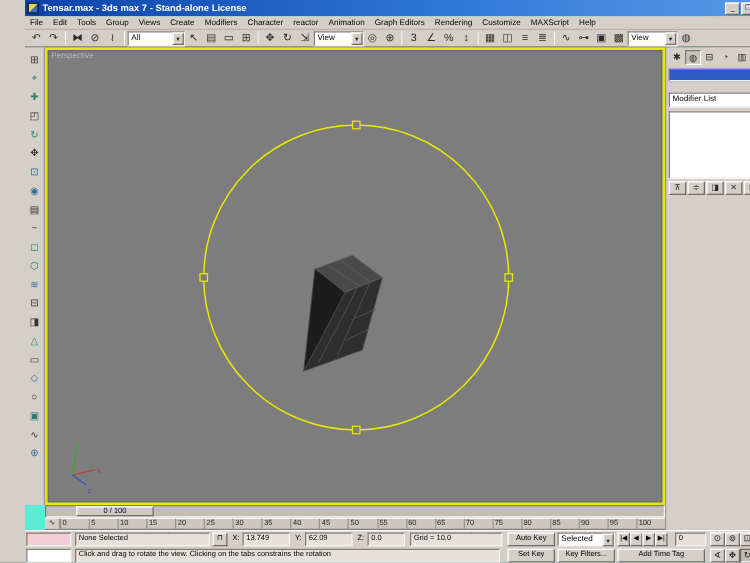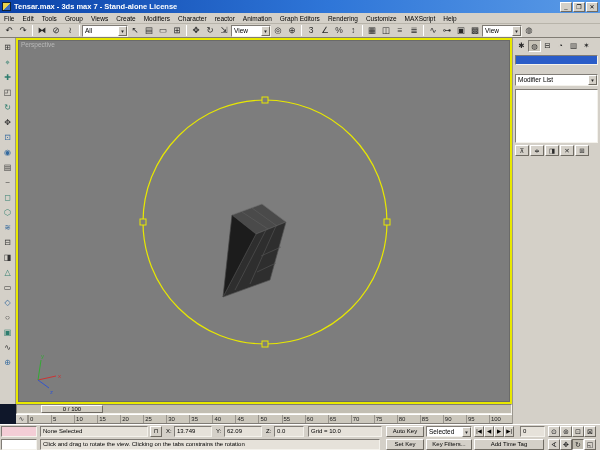--- a/index.html
+++ b/index.html
@@ -1,18 +1,18 @@
 <!DOCTYPE html>
 <html><head>
 <meta charset="utf-8">
 <style>
   * { margin:0; padding:0; box-sizing:border-box; }
   html,body { width:600px; height:450px; }
   body { font-family:"Liberation Sans", sans-serif; background:#d4d0c8; overflow:hidden; }
-  .app { position:relative; width:547px; height:450px; background:#0f172a; }
+  .app { position:relative; width:547px; height:450px; background:#5eead4;margin-left:20px; }
 
   
   .titlebar { position:absolute; left:0; top:0; width:600px; height:13px;
     background:linear-gradient(90deg,#0b42a8 0%,#2f76d8 55%,#5a9ae6 100%);
     color:#fff; display:flex; align-items:center; padding:0 2px; }
   .app-icon { width:9px; height:9px; margin-right:3px;
     background:linear-gradient(135deg,#e8d44c 50%,#3a6ec0 50%); border:1px solid #123; }
   .title-text { font-size:7.5px; font-weight:bold; white-space:nowrap; flex:1; }
   .win-btns { display:flex; gap:1px; }
   .win-btns > div { width:12px; height:10px; background:#d4d0c8; border:1px solid;

